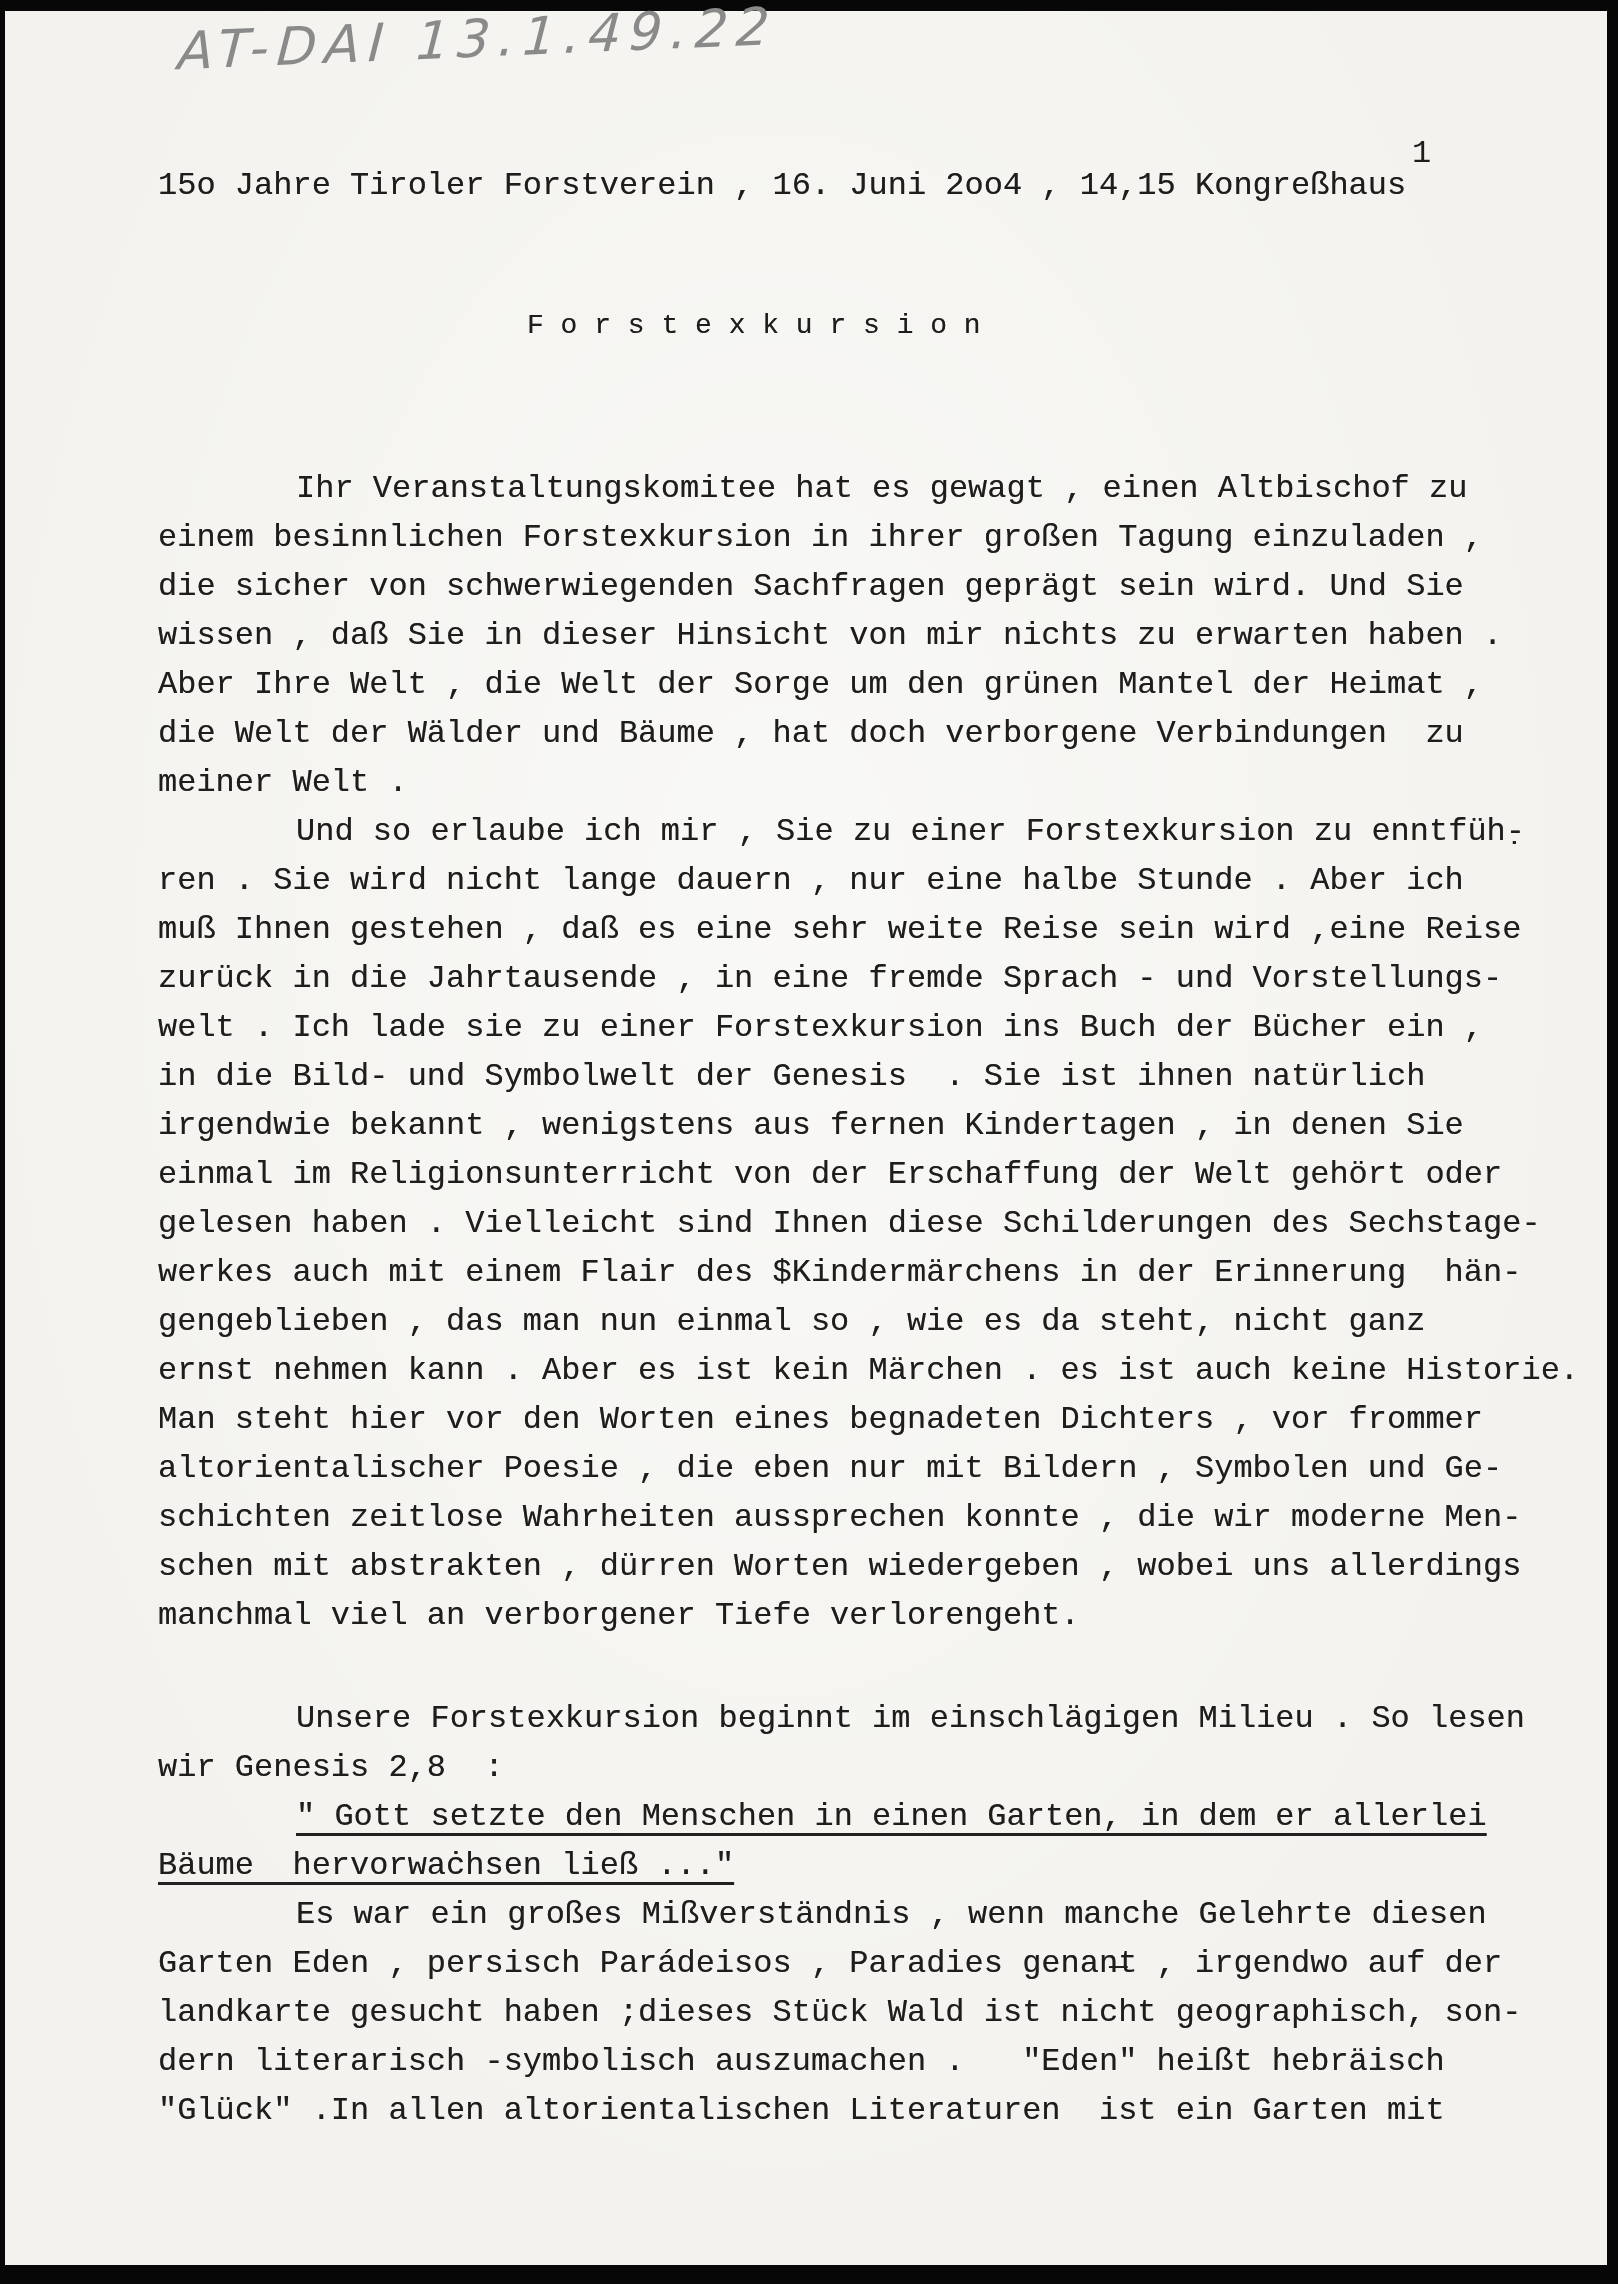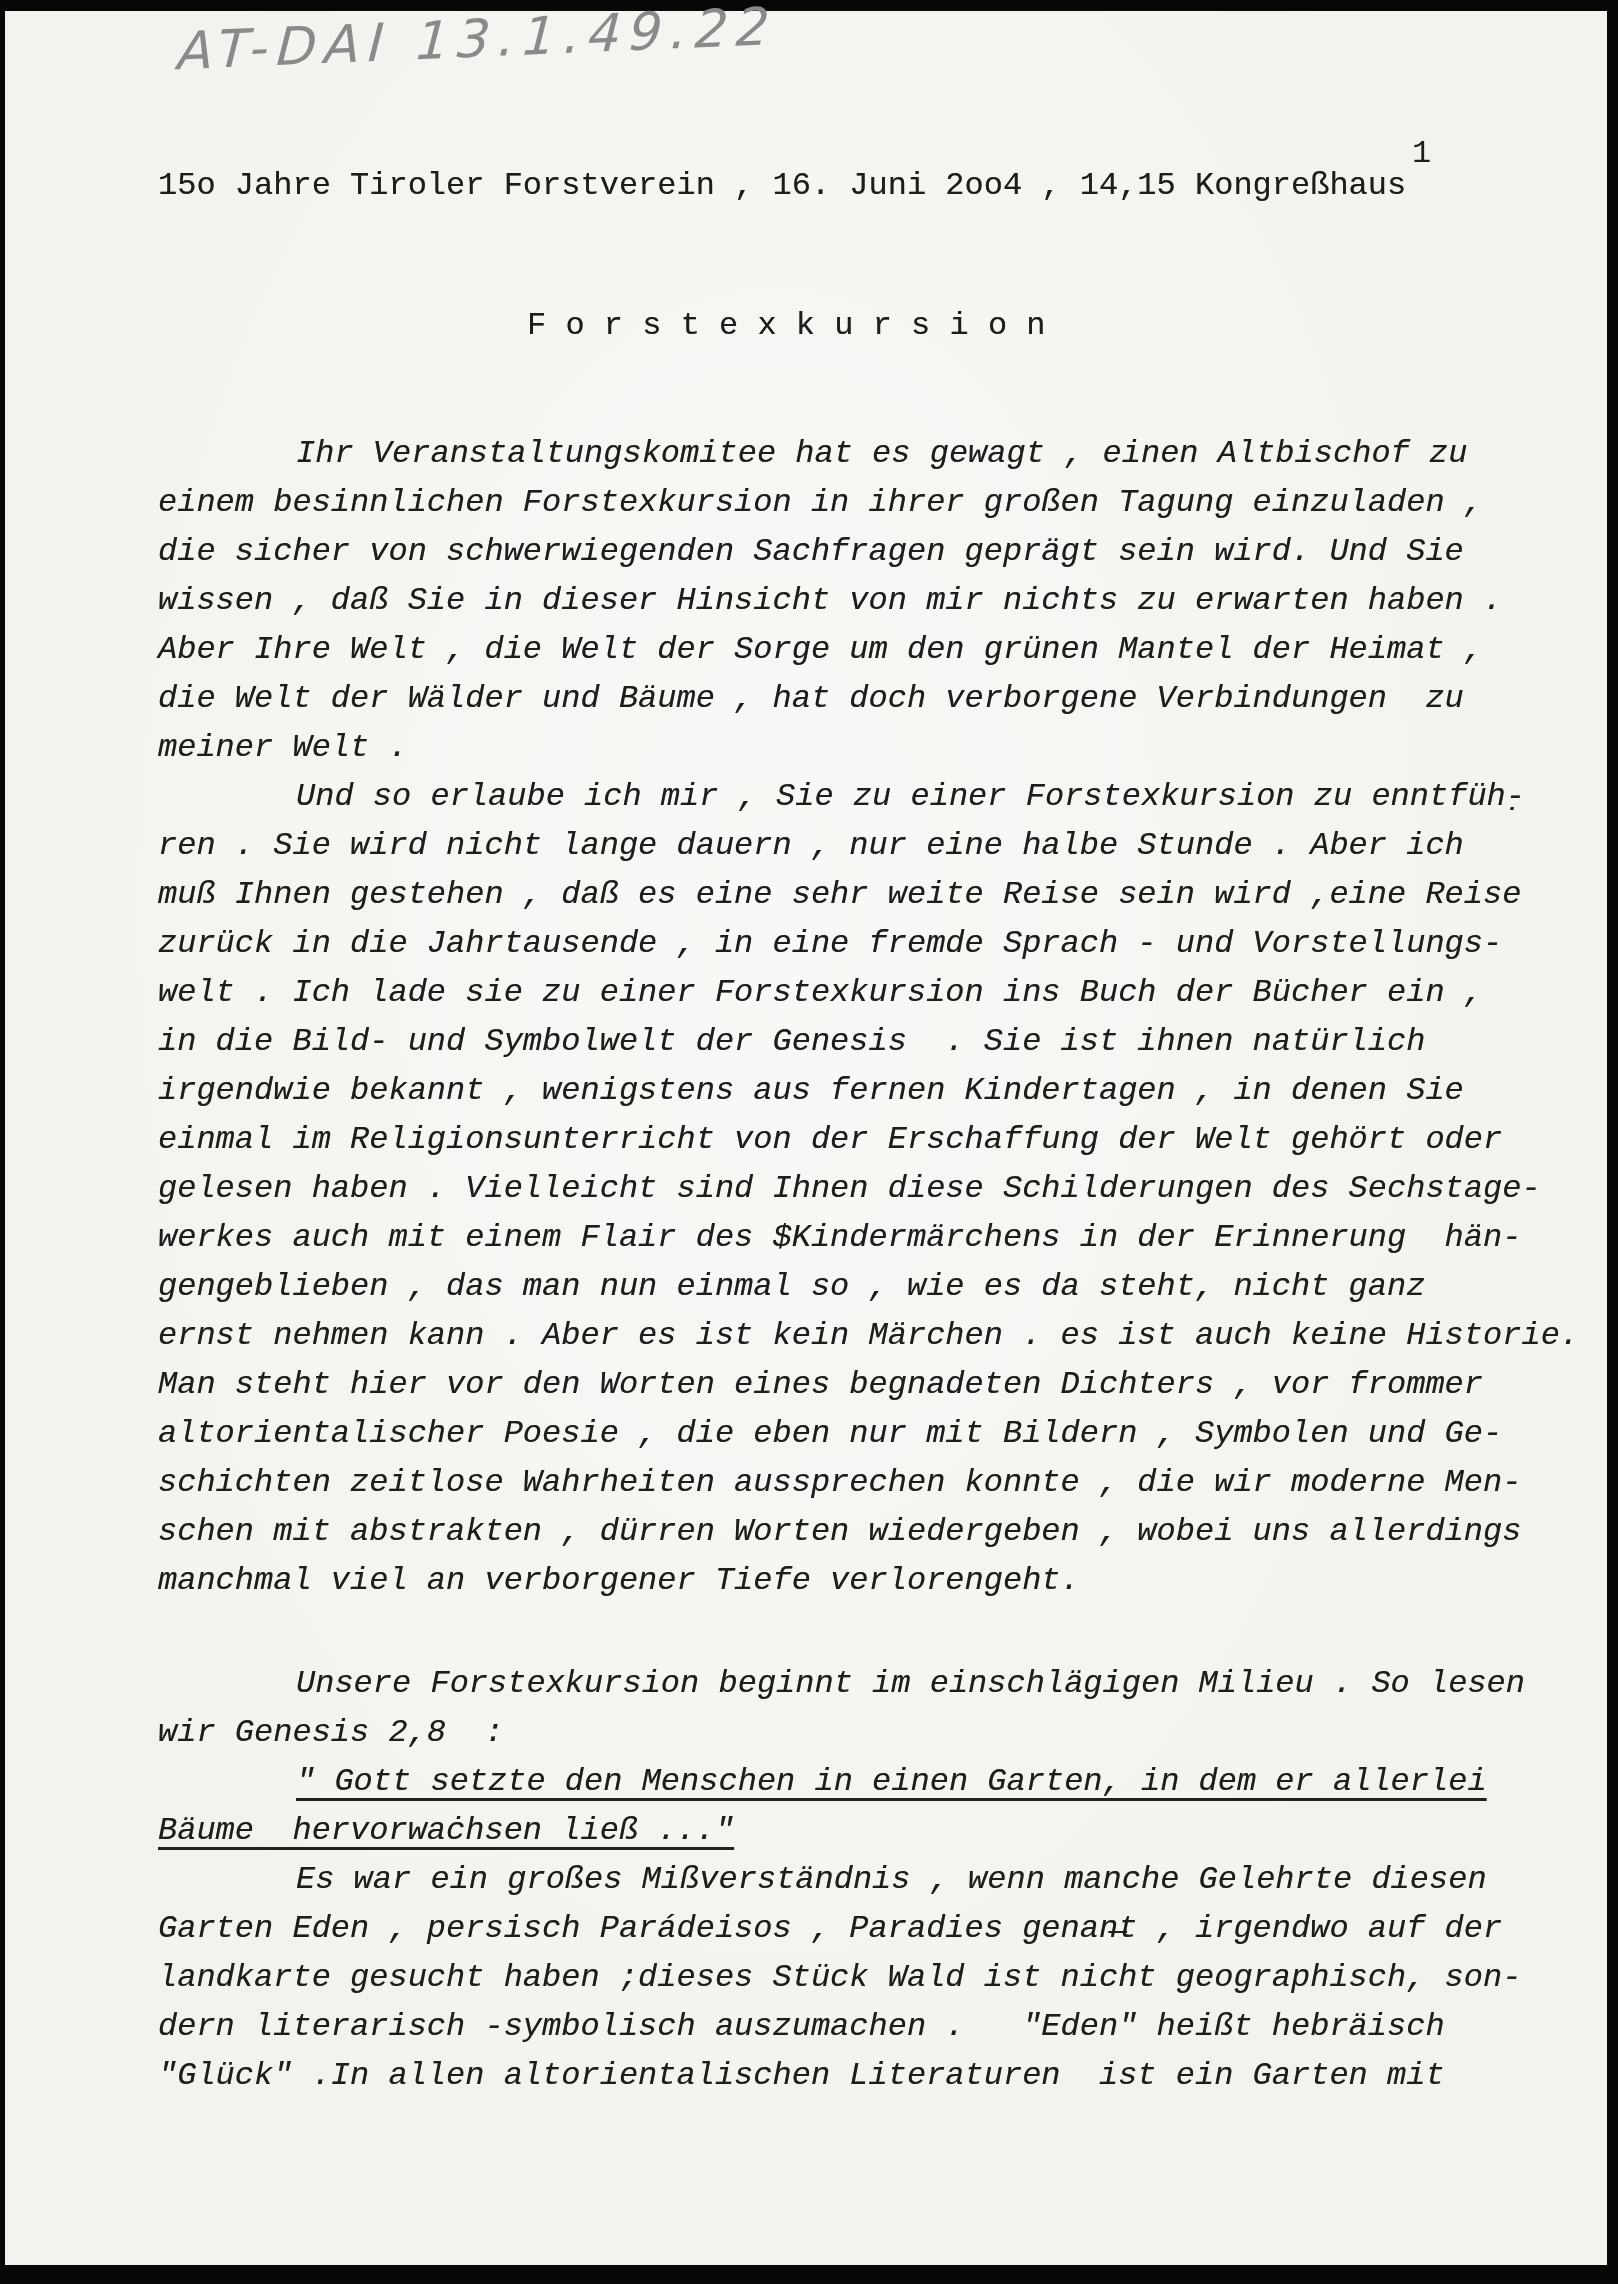--- a/index.html
+++ b/index.html
@@ -35,25 +35,25 @@
     position:absolute;left:1412px;top:136px;
     font-size:32px;line-height:36px;white-space:pre;
   }
   .header-line{
     position:absolute;left:158px;top:168px;
     font-size:32px;line-height:36px;white-space:pre;
     text-shadow:0 0 0.4px rgba(20,20,20,0.55);
   }
   .doc-title{
     position:absolute;left:527px;top:308px;
-    font-size:32px;line-height:36px;white-space:pre;
+    font-size:28px;line-height:36px;white-space:pre;
     text-shadow:0 0 0.4px rgba(20,20,20,0.55);
   }
   .body-block{
-    position:absolute;left:158px;top:429px;width:1449px;font-style:italic;
+    position:absolute;left:158px;top:464px;width:1449px;
   }
   .typed-line{
     font-size:32px;
     line-height:49px;
     height:49px;
     white-space:pre;
     text-shadow:0 0 0.4px rgba(20,20,20,0.5);
   }
   .typed-line.indent{padding-left:138px;}
   .typed-line.space-before{margin-top:54px;}

